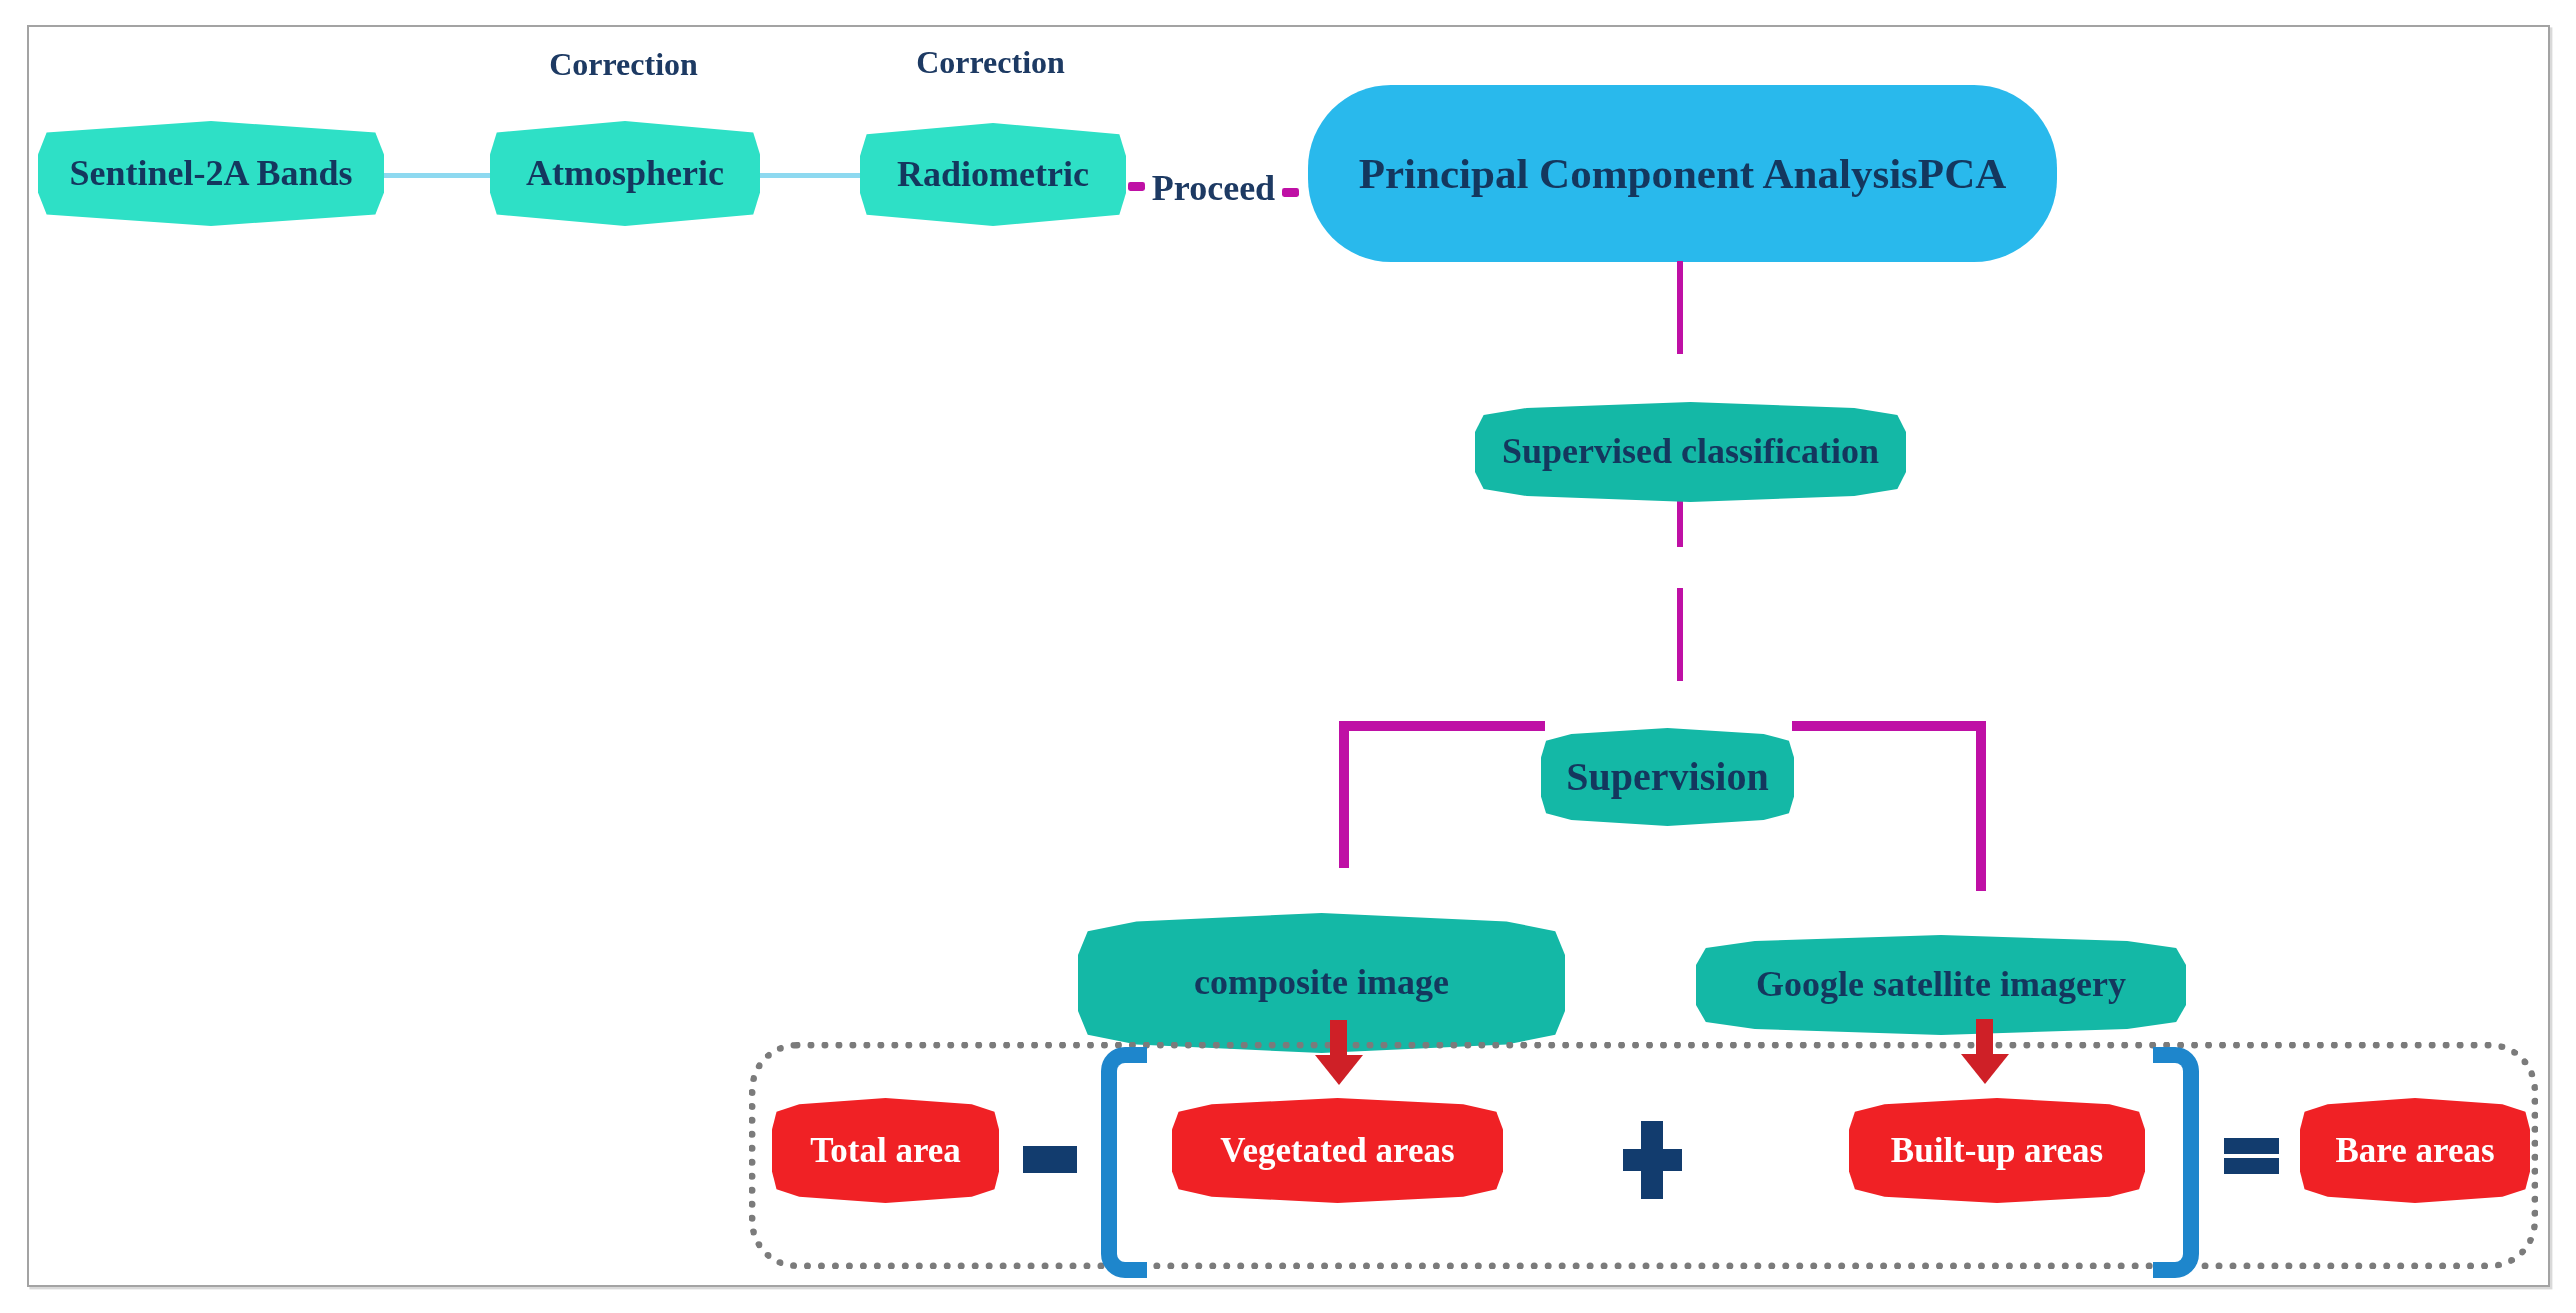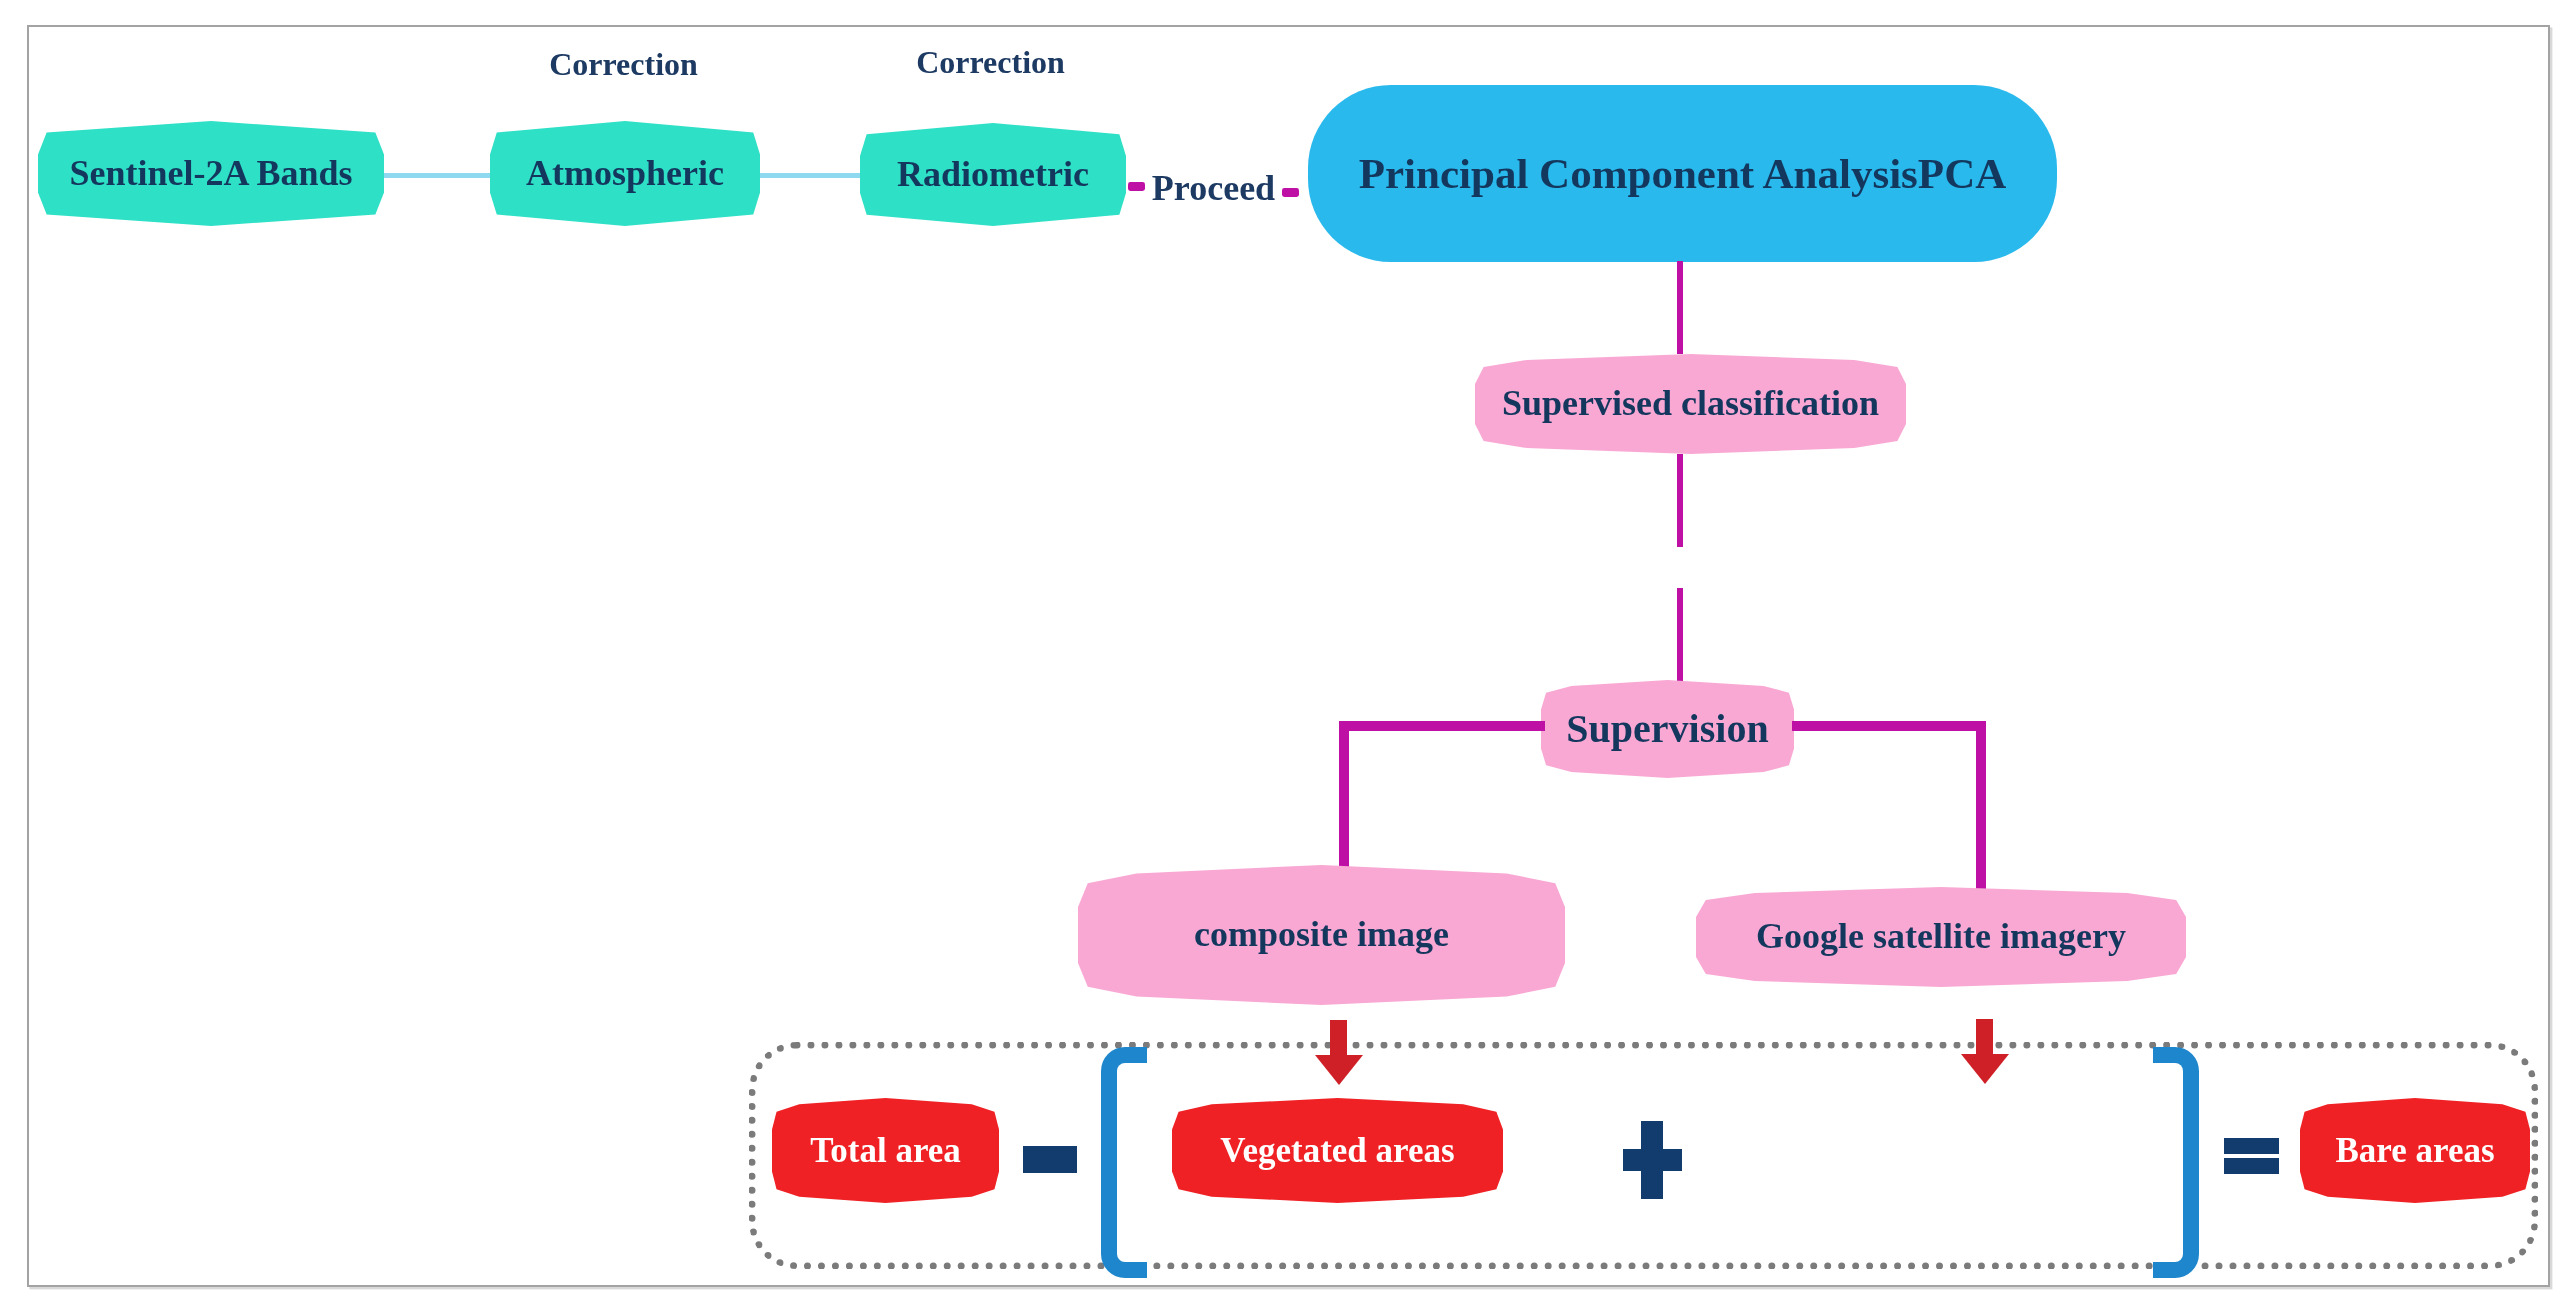--- a/index.html
+++ b/index.html
@@ -19,22 +19,23 @@
     display:flex;align-items:center;justify-content:center;text-align:center;
     font-weight:700;color:#14375e;line-height:1.2;
   }
   
   .teal{
     background:#2ee0c6;font-size:36px;
     clip-path:polygon(0% 32%,2.5% 11%,50% 0%,97.5% 11%,100% 32%,100% 68%,97.5% 89%,50% 100%,2.5% 89%,0% 68%);
   }
   
   .green{
-    background:#f9a8d4;font-size:35px;
+    background:#14b8a6;font-size:35px;
     clip-path:polygon(0% 30%,2% 13%,12% 6%,50% 0%,88% 6%,98% 13%,100% 30%,100% 70%,98% 87%,88% 94%,50% 100%,12% 94%,2% 87%,0% 70%);
+    margin-top:48px;
   }
   
   .red{
     background:#f02125;color:#ffffff;font-size:35px;
     clip-path:polygon(0% 30%,2% 13%,12% 6%,50% 0%,88% 6%,98% 13%,100% 30%,100% 70%,98% 87%,88% 94%,50% 100%,12% 94%,2% 87%,0% 70%);
     text-align:center;
   }
   
   .pca{
     background:#29b9ec;border-radius:83px;font-size:43px;color:#14375e;
@@ -140,20 +141,23 @@
 
   <div class="abs bracket bracket-left" style="left:1101px;top:1047px"></div>
 
   <div class="abs node red" style="left:1172px;top:1098px;width:331px;height:105px">
     <span>Vegetated areas</span>
   </div>
 
   <div class="opbar" style="left:1641px;top:1121px;width:22px;height:78px"></div>
   <div class="opbar" style="left:1623px;top:1149px;width:59px;height:22px"></div>
 
+  <div class="abs node red" style="left:1849px;top:1098px;width:296px;height:105px">
+    <span>Built-up areas</span>
+  </div>
 
   <div class="abs bracket bracket-right" style="left:2153px;top:1047px"></div>
 
   <div class="opbar" style="left:2224px;top:1138px;width:55px;height:16px"></div>
   <div class="opbar" style="left:2224px;top:1158px;width:55px;height:16px"></div>
 
   <div class="abs node red" style="left:2300px;top:1098px;width:230px;height:105px">
     <span>Bare areas</span>
   </div>
 

